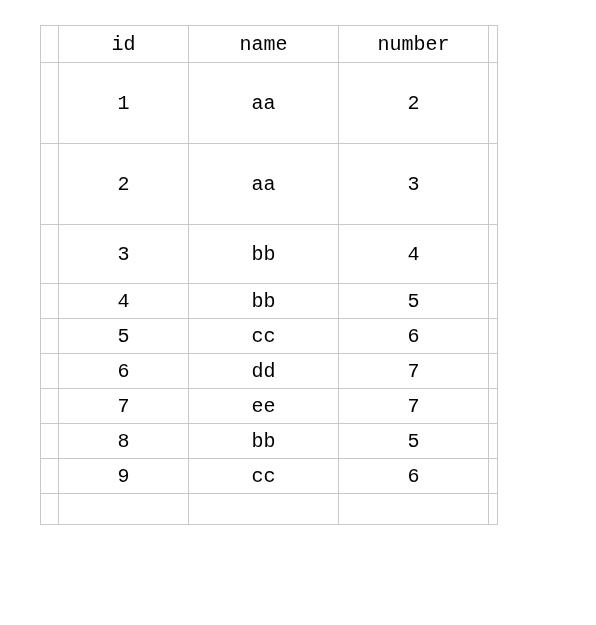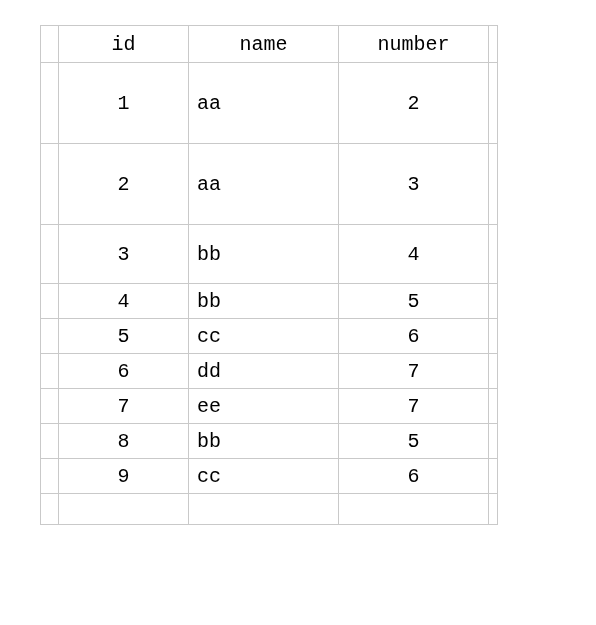--- a/index.html
+++ b/index.html
@@ -37,21 +37,21 @@
   col.col-lead   { width: 18px; }
   col.col-id     { width: 130px; }
   col.col-name   { width: 150px; }
   col.col-number { width: 150px; }
   col.col-tail   { width: auto; }
 
   td.lead, td.tail, th.lead, th.tail {
     
   }
   .center { text-align: center; }
-  .left   { text-align: left; }
+  .left   { text-align: center; }
 
   
   tr.tall td { height: 80px; }
   tr.med  td { height: 58px; }
   tr.short td { height: 34px; }
   tr.tiny  td { height: 30px; }
 </style>
 </head>
 <body>
 

